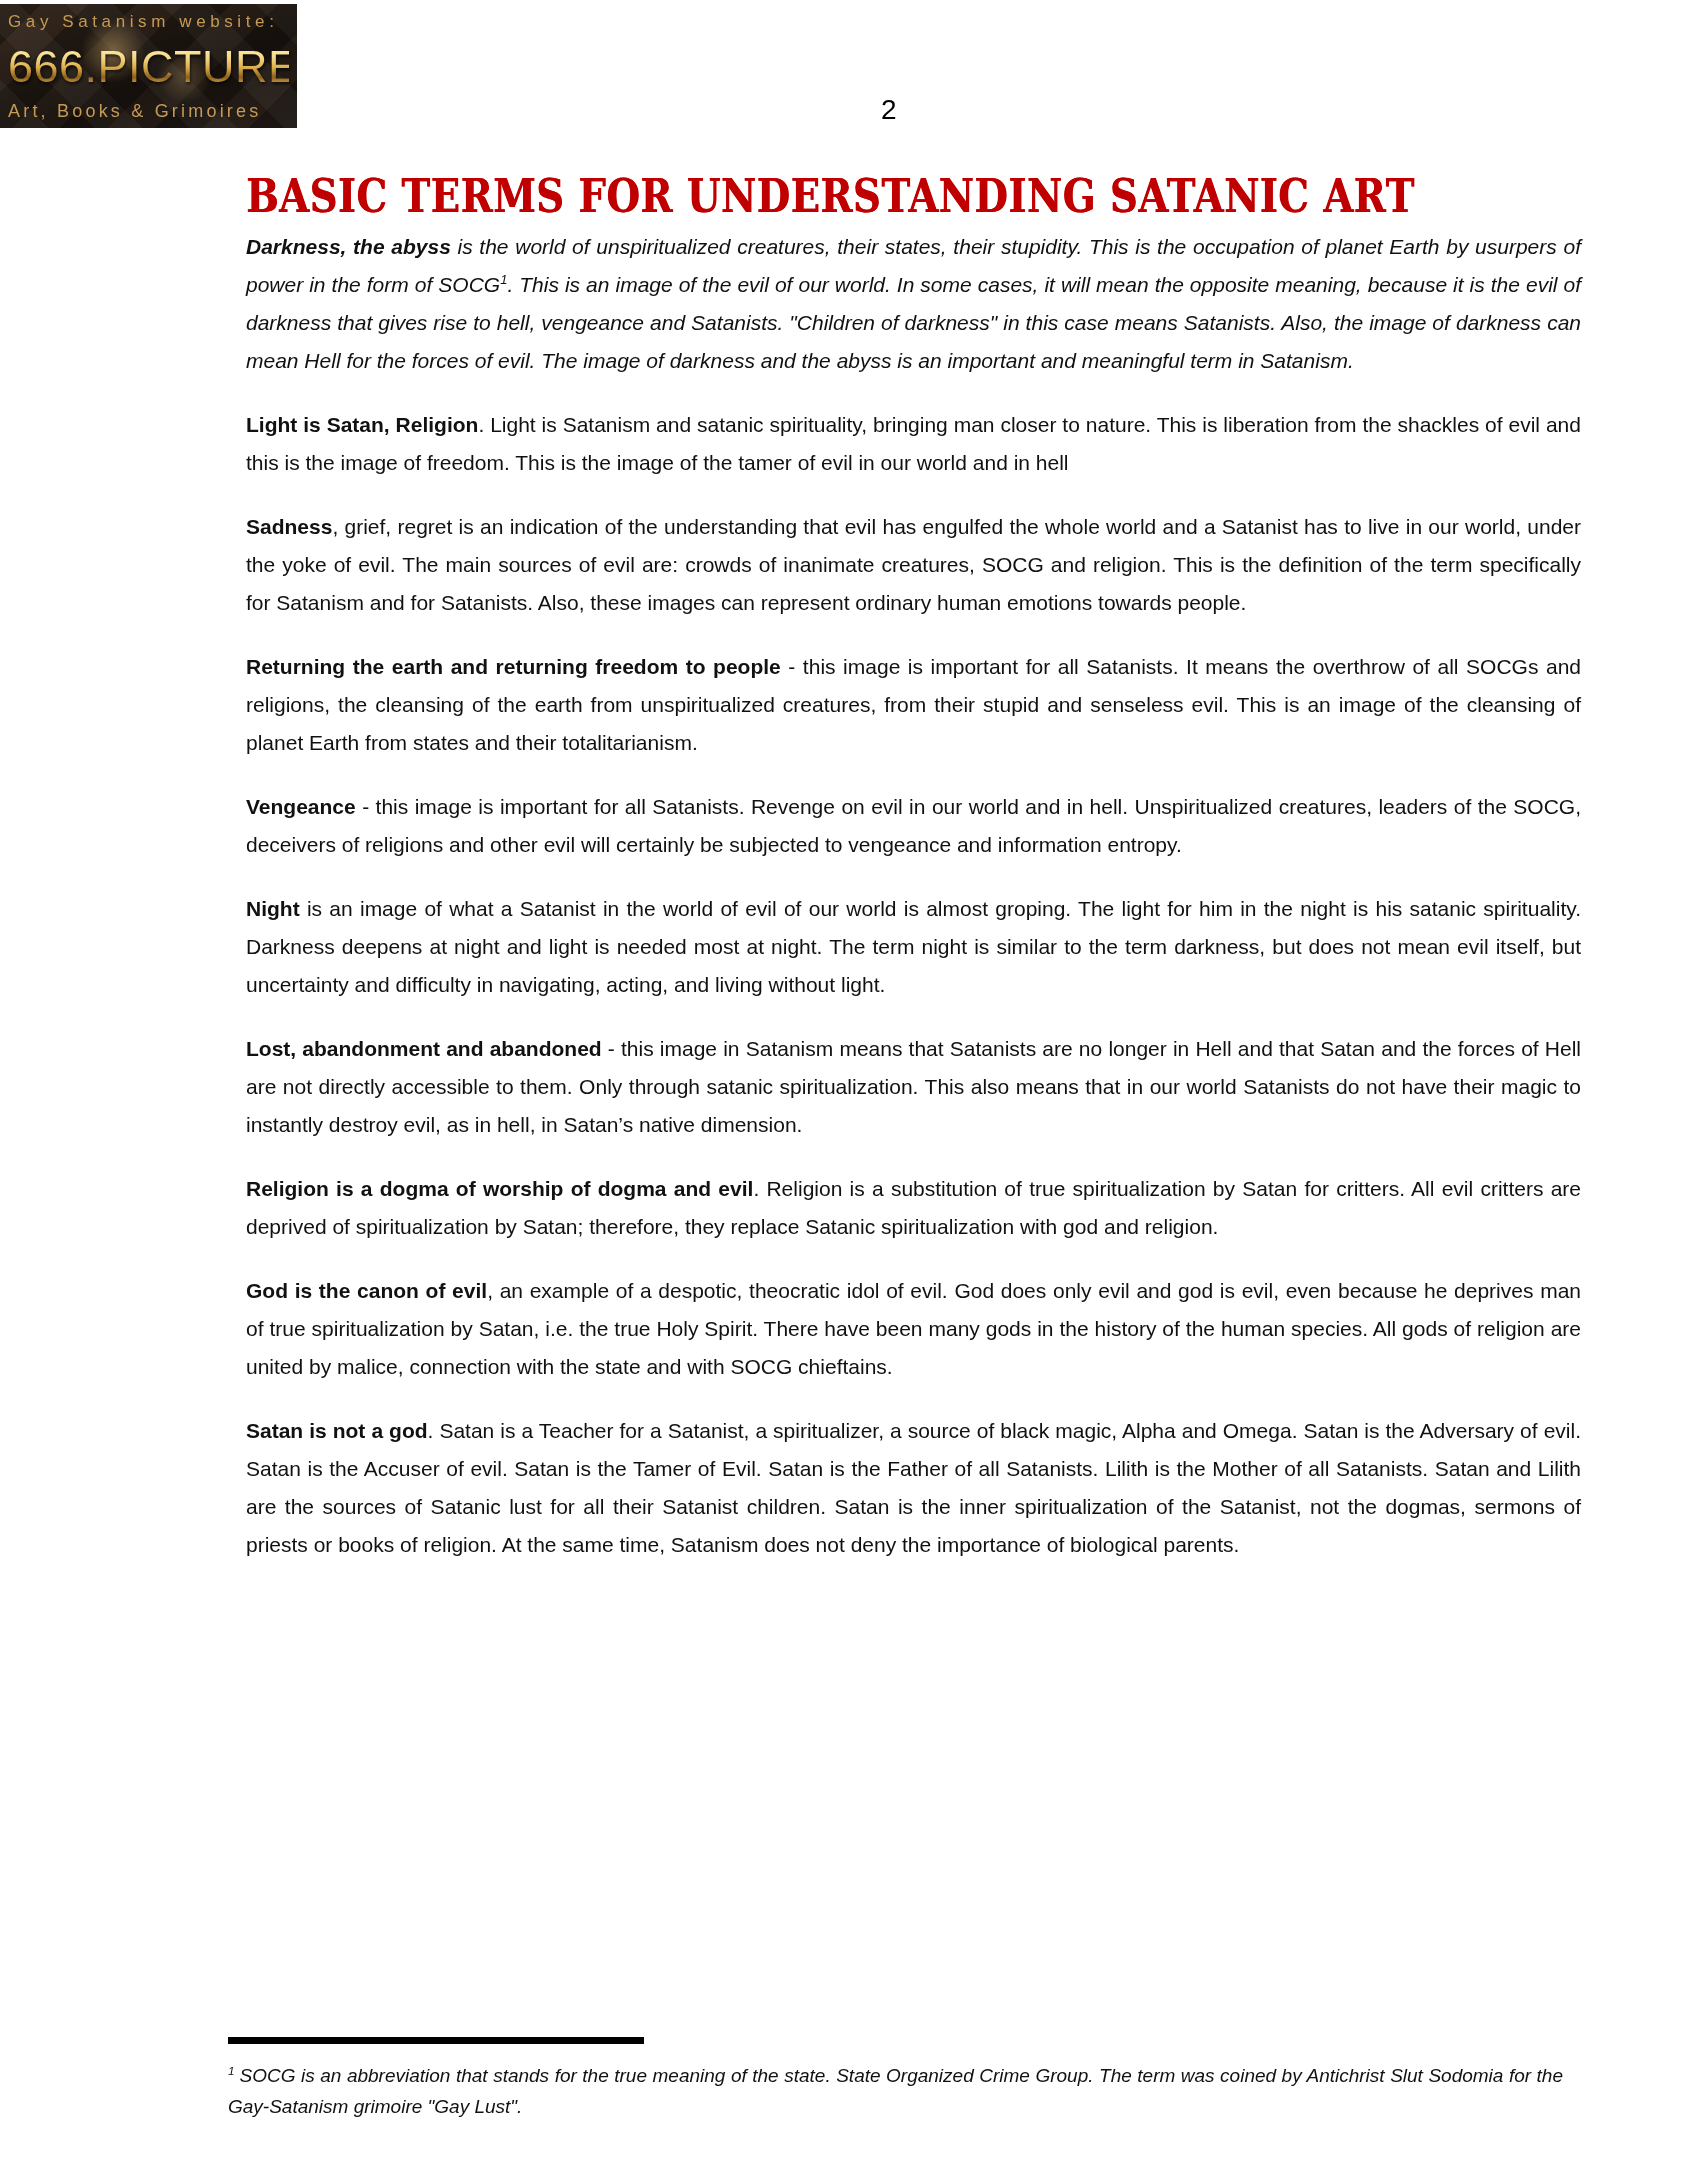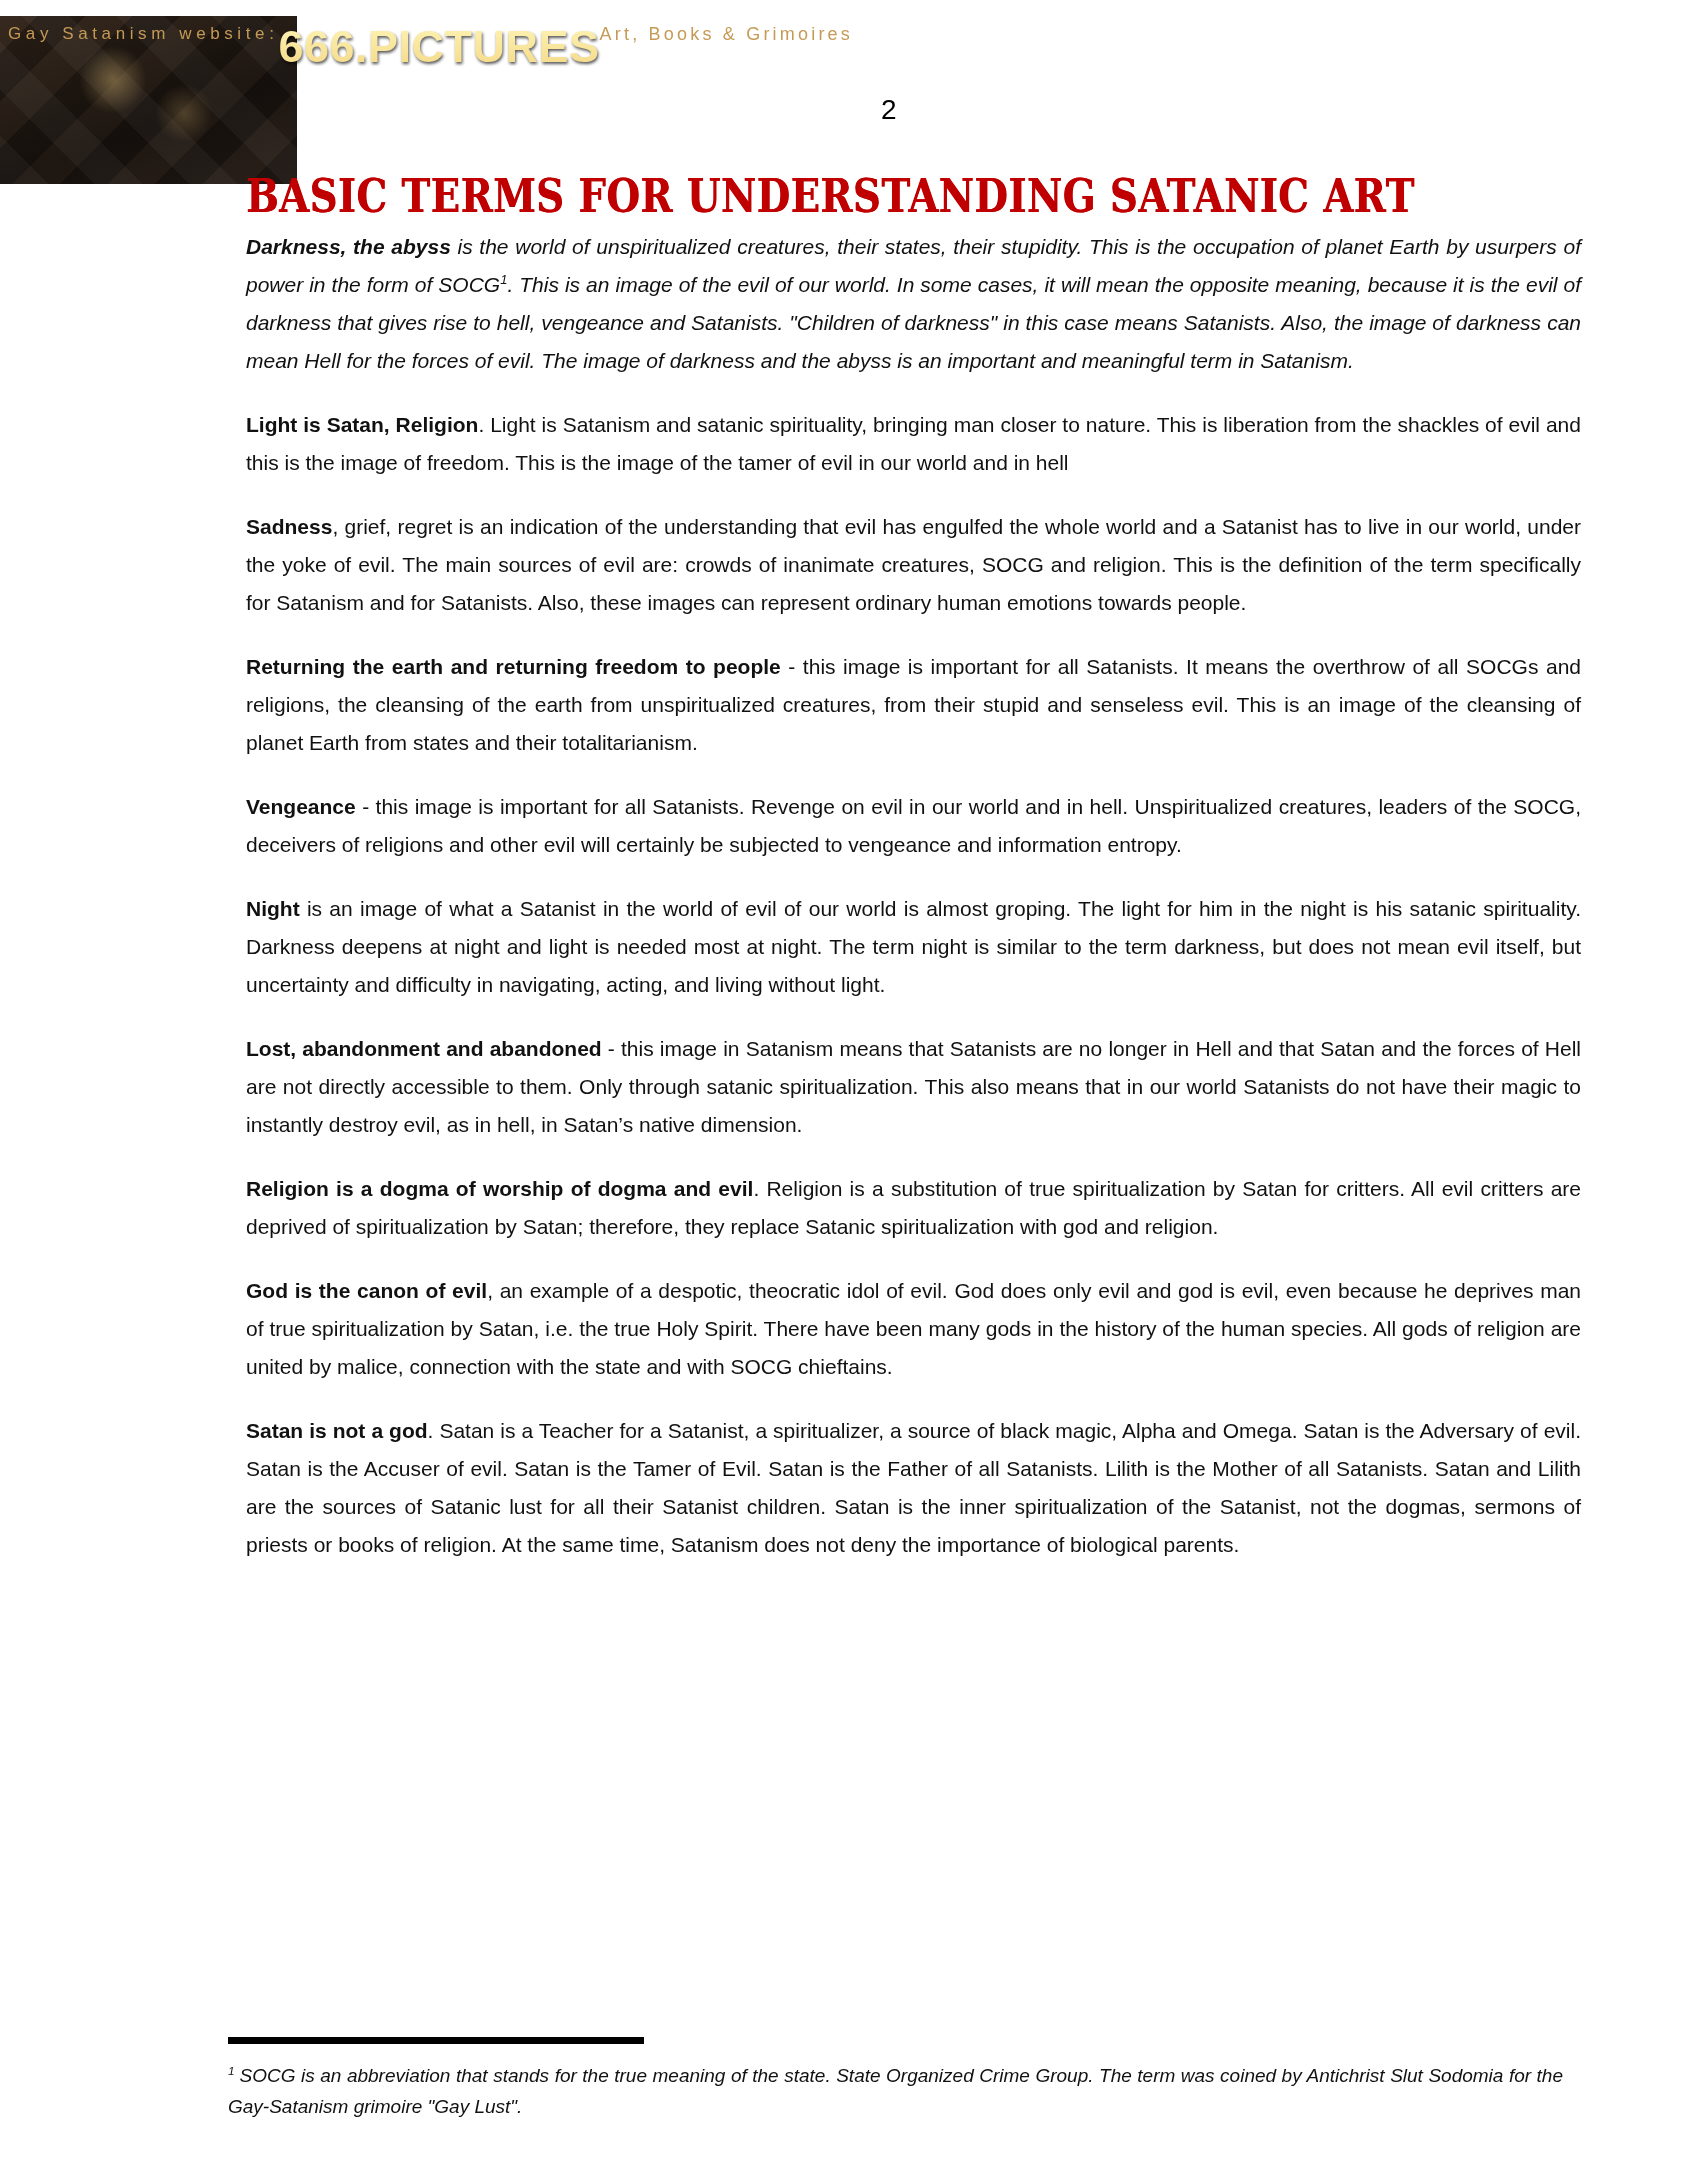--- a/index.html
+++ b/index.html
@@ -10,35 +10,35 @@
   }
   *{box-sizing:border-box;}
   html,body{margin:0;padding:0;}
   body{
     width:1683px;height:2178px;position:relative;background:#ffffff;
     font-family:"Liberation Sans","DejaVu Sans",sans-serif;color:var(--text-color);
     overflow:hidden;
   }
   
   .logo{
-    position:absolute;left:0;top:16px;width:297px;height:168px;
+    position:absolute;left:0;top:4px;width:297px;height:124px;
     padding:8px 8px 6px 8px;
-    display:flex;flex-direction:row;justify-content:space-between;
+    display:flex;flex-direction:column;justify-content:space-between;
     background:
       radial-gradient(circle at 38% 38%, rgba(255,214,130,0.35), transparent 16%),
       radial-gradient(circle at 62% 58%, rgba(255,214,130,0.22), transparent 14%),
       repeating-linear-gradient(45deg, rgba(255,255,255,0.04) 0 34px, transparent 34px 67px),
       repeating-linear-gradient(-45deg, rgba(0,0,0,0.30) 0 34px, transparent 34px 67px),
       linear-gradient(160deg,#37291e 0%,#1d1611 60%,#2a201a 100%);
   }
   .logo-top{
     color:var(--logo-gold);font-size:17px;letter-spacing:4.6px;white-space:nowrap;
   }
   .logo-main{
-    font-weight:bold;font-size:45px;letter-spacing:0.5px;line-height:1;white-space:nowrap;
+    font-weight:normal;font-size:45px;letter-spacing:0.5px;line-height:1;white-space:nowrap;
     background:linear-gradient(180deg,#fdf3b3 0%,#f5d987 30%,#dcae4c 52%,#8f6018 74%,#eccd7e 100%);
     -webkit-background-clip:text;background-clip:text;color:transparent;
     filter:drop-shadow(1px 2px 1.5px rgba(0,0,0,0.65));
   }
   .logo-bottom{
     color:var(--logo-gold);font-size:18px;letter-spacing:3.2px;white-space:nowrap;
   }
   
   .page-number{
     position:absolute;left:881px;top:95px;font-size:28px;line-height:1.1;color:#000;

